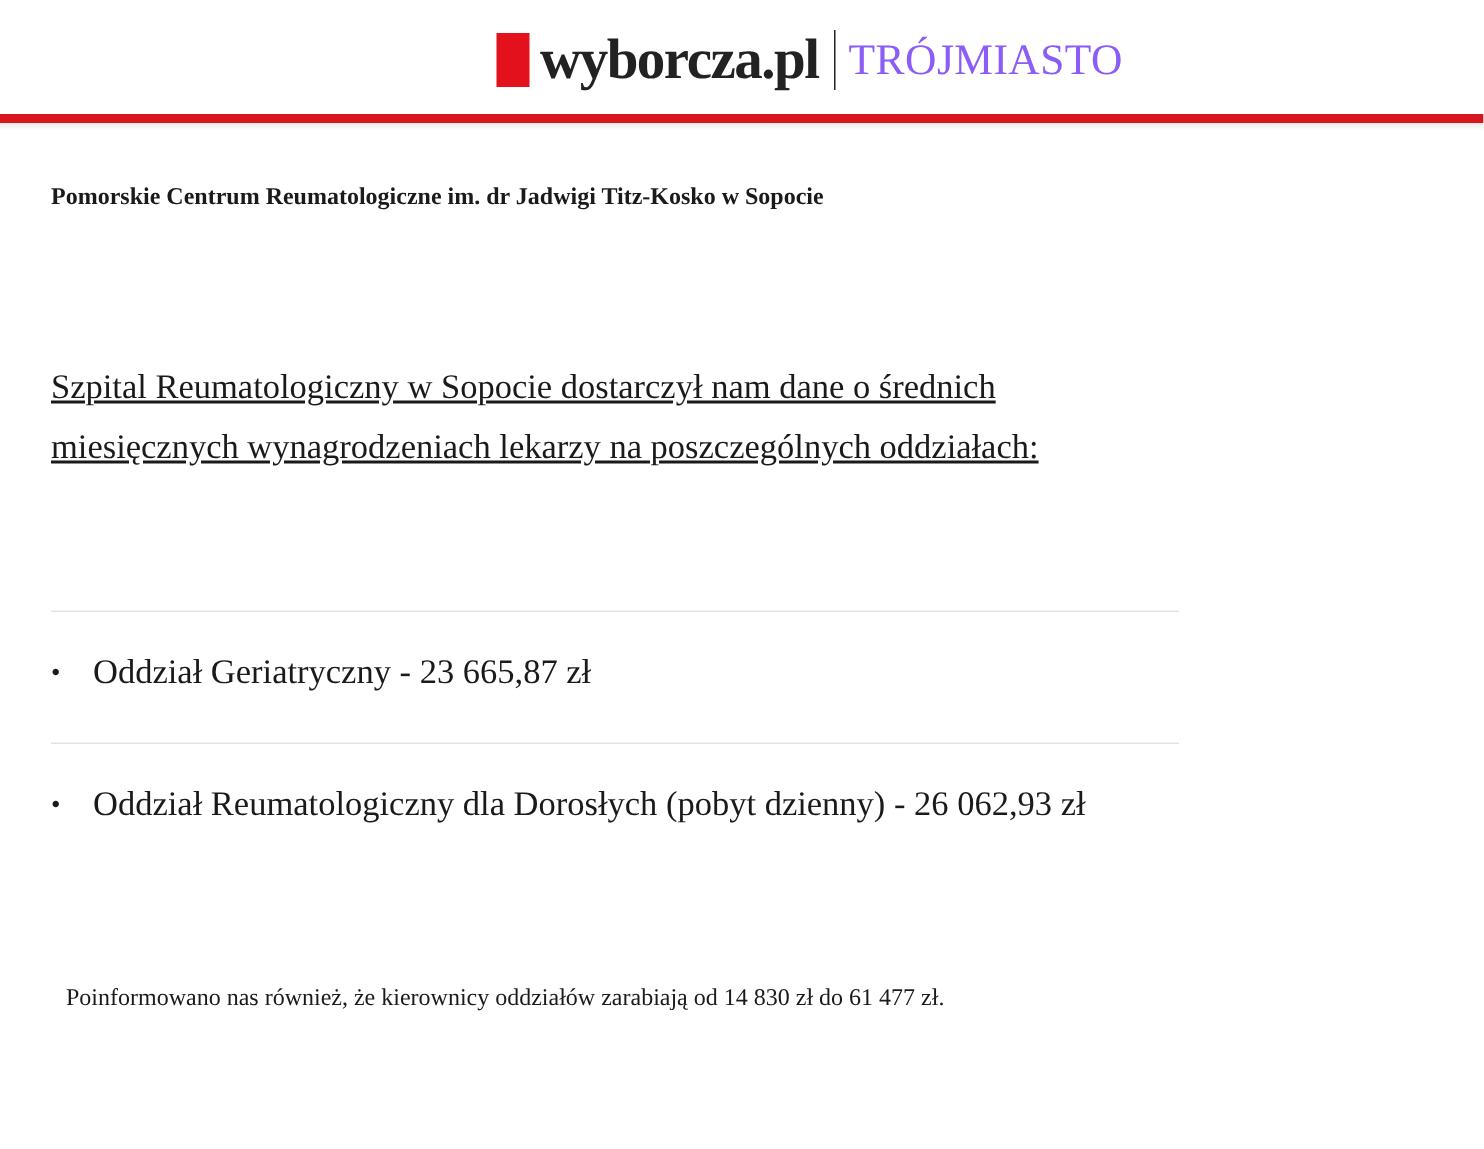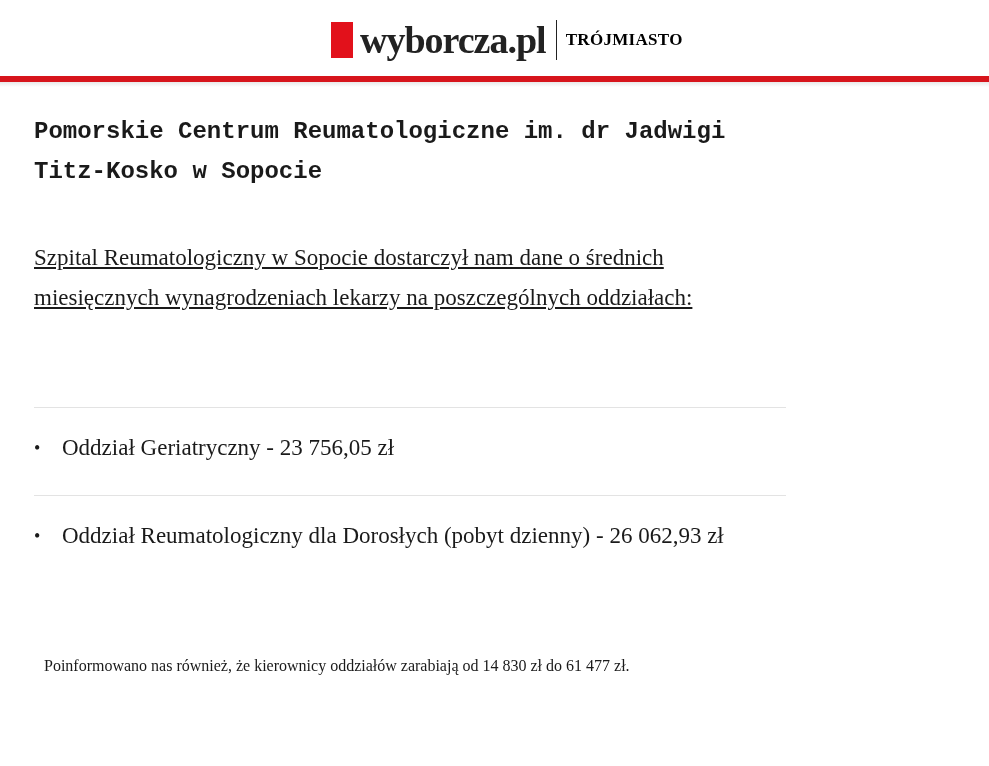--- a/index.html
+++ b/index.html
@@ -2,25 +2,25 @@
 <html><head>
   <meta charset="utf-8">
   <style>
     html, body { margin: 0; padding: 0; background: #ffffff; }
     body { width: 989px; height: 766px; overflow: hidden; position: relative; font-family: "DejaVu Serif", serif; color: #1a1a1a; }
     .header { position: absolute; left: 0; top: 0; width: 918px; height: 76px; background: #ffffff; }
     .logo { position: absolute; left: 331px; top: 20px; height: 40px; display: flex; align-items: center; }
     .logo-square { width: 22px; height: 36px; background: #e2111b; margin-right: 7px; }
     .logo-text { font-family: "Liberation Serif", serif; font-weight: bold; font-size: 38px; color: #222; letter-spacing: -1px; line-height: 40px; }
     .logo-divider { width: 1px; height: 40px; background: #222; margin: 0 9px 0 10px; }
-    .logo-city { font-family: "Liberation Serif", serif; font-weight: bold; font-size: 17px; color: #000000; letter-spacing: 0.3px; line-height: 40px; }
+    .logo-city { font-family: "Liberation Serif", serif; font-weight: normal; font-size: 29px; color: #8b5cf6; letter-spacing: 0.3px; line-height: 40px; }
     .red-bar { position: absolute; left: 0; top: 76px; width: 989px; height: 6px; background: #d7151c; }
     .shadow { position: absolute; left: 0; top: 82px; width: 989px; height: 5px; background: linear-gradient(#e8e8e8, #ffffff); }
     .article { position: absolute; left: 34px; top: 112px; width: 760px; }
-    .h3 { font-family: Liberation Mono, monospace; font-weight: bold; font-size: 24px; line-height: 40px; margin: 0; color: #1a1a1a; width: 752px; }
+    .h3 { font-family: Liberation Serif, serif; font-weight: bold; font-size: 16px; line-height: 40px; margin: 0; color: #1a1a1a; width: 752px; }
     .p { font-family: "Liberation Serif", serif; font-size: 23px; line-height: 40px; margin: 0; color: #1a1a1a; }
     .p1 { position: absolute; left: 0; top: 126px; width: 752px; text-decoration: underline; }
     .divider { position: absolute; left: 0; height: 1px; width: 752px; background: #e3e3e3; }
     .li { position: absolute; left: 0; width: 752px; font-family: "Liberation Serif", serif; font-size: 23px; line-height: 40px; color: #1a1a1a; }
     .bullet { position: absolute; left: 0; top: 0; font-size: 18px; }
     .li-text { display: block; margin-left: 28px; width: 700px; }
     .p2 { position: absolute; left: 10px; top: 534px; width: 790px; font-size: 16px; }
   </style>
 </head>
 <body>
@@ -36,21 +36,21 @@
 <div class="red-bar"></div>
 <div class="shadow"></div>
 
 <div class="article">
   <h3 class="h3">Pomorskie Centrum Reumatologiczne im. dr Jadwigi Titz-Kosko w Sopocie</h3>
   <p class="p p1">Szpital Reumatologiczny w Sopocie dostarczył nam dane o średnich miesięcznych wynagrodzeniach lekarzy na poszczególnych oddziałach:</p>
 
   <div class="divider" style="top:295px;"></div>
   <div class="li" style="top:316px;">
     <span class="bullet">•</span>
-    <span class="li-text">Oddział Geriatryczny - 23 756,05 zł</span>
+    <span class="li-text">Oddział Geriatryczny - 23 665,87 zł</span>
   </div>
   <div class="divider" style="top:383px;"></div>
   <div class="li" style="top:404px;">
     <span class="bullet">•</span>
     <span class="li-text">Oddział Reumatologiczny dla Dorosłych (pobyt dzienny) - 26 062,93 zł</span>
   </div>
 
   <p class="p p2">Poinformowano nas również, że kierownicy oddziałów zarabiają od 14 830 zł do 61 477 zł.</p>
 </div>
 

